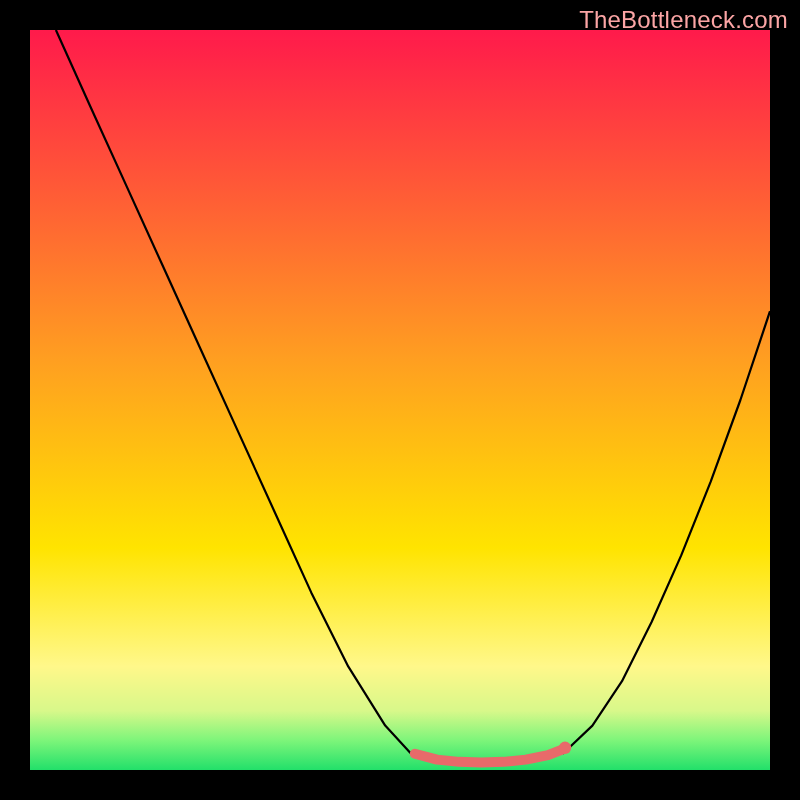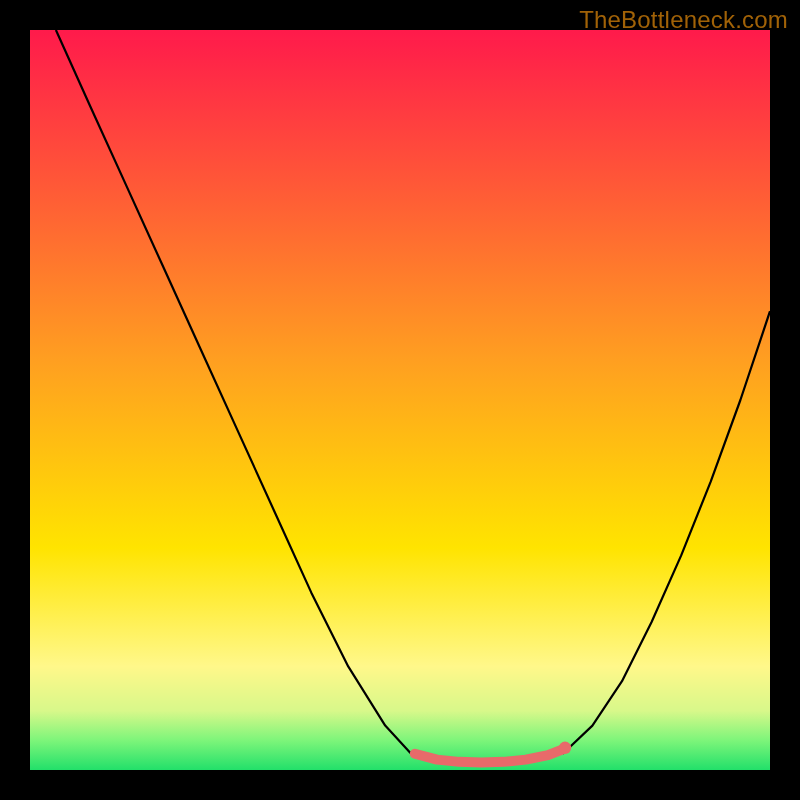--- a/index.html
+++ b/index.html
@@ -14,21 +14,21 @@
   .frame {
     position: relative;
     width: 800px;
     height: 800px;
     background: #000;
   }
   .watermark {
     position: absolute;
     top: 6px;
     right: 12px;
-    color: #a16207;
+    color: #fca5a5;
     font-size: 24px;
     font-weight: 500;
     letter-spacing: 0.2px;
     z-index: 5;
     user-select: none;
   }
   .chart-svg {
     position: absolute;
     left: 0;
     top: 0;

